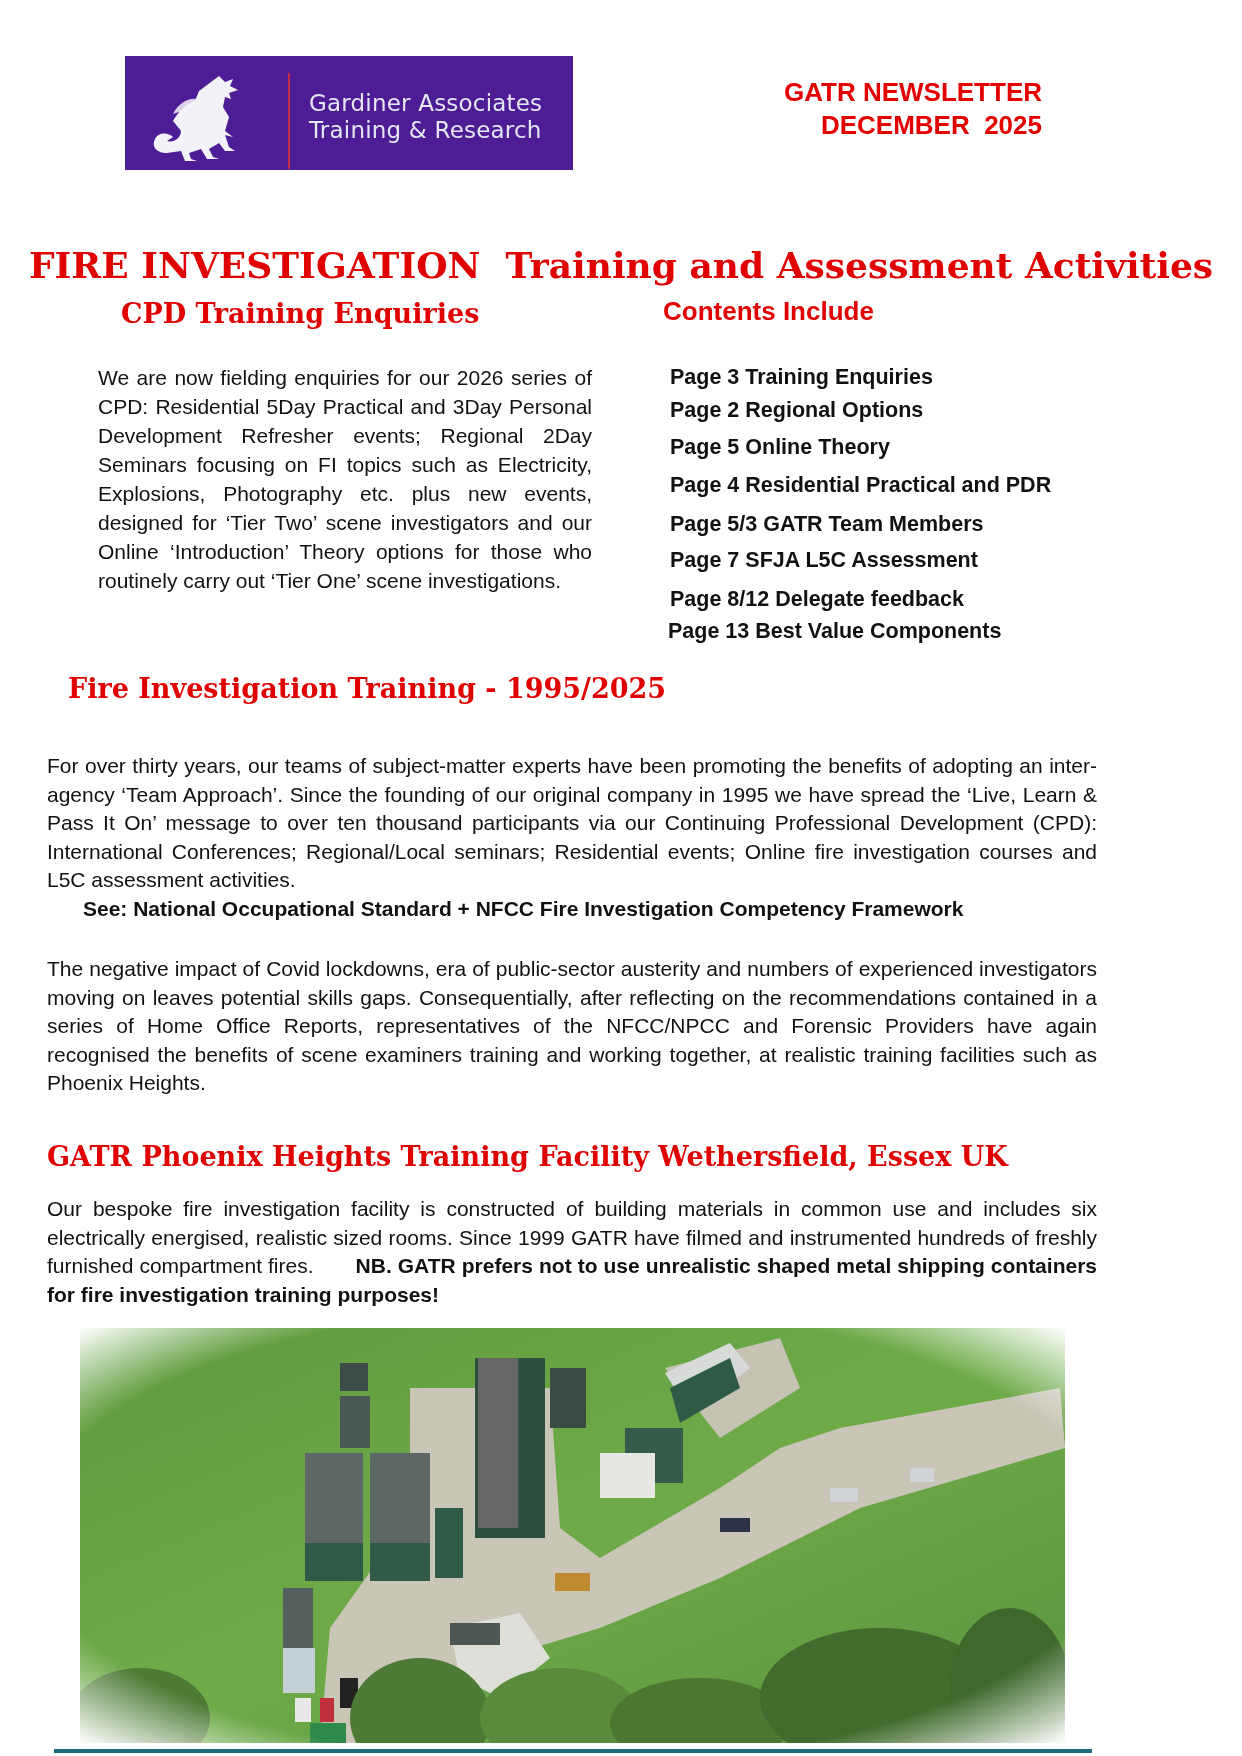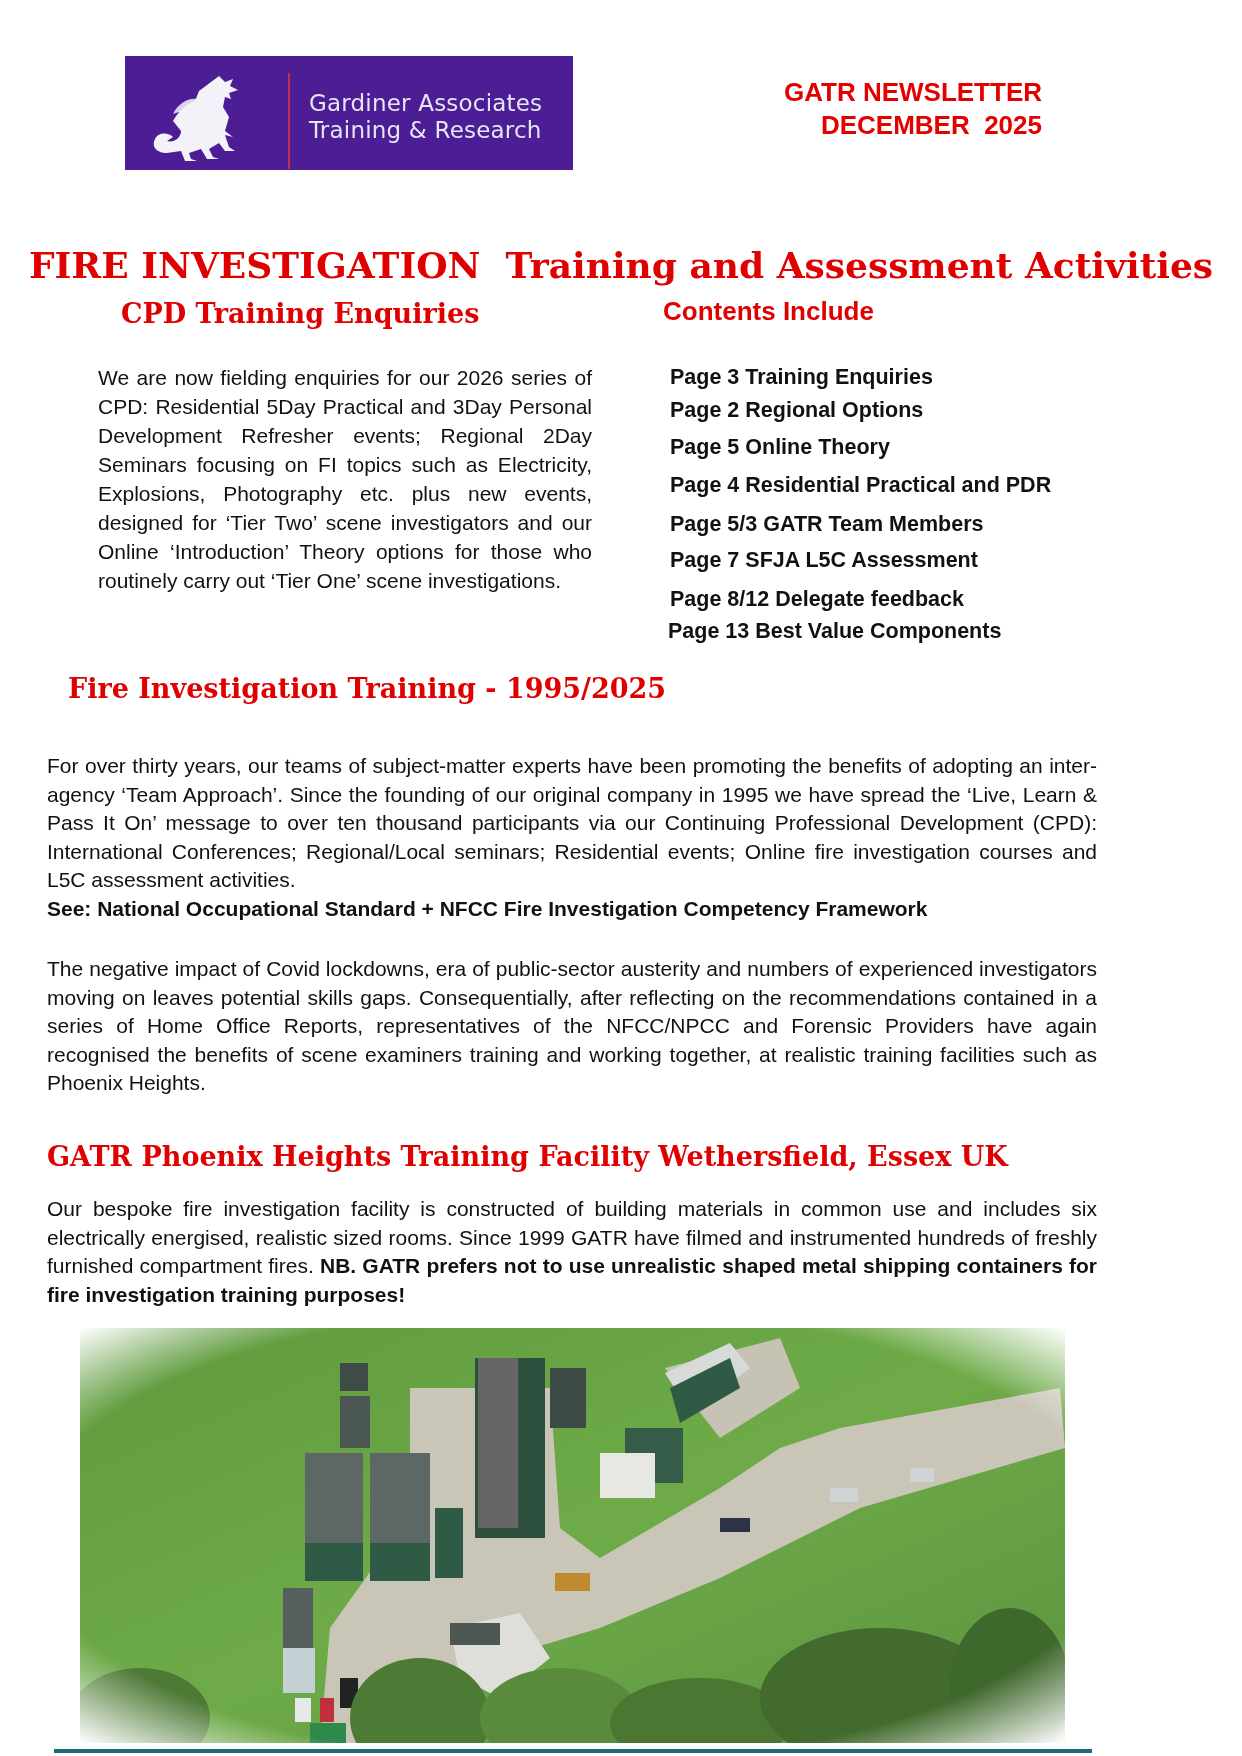--- a/index.html
+++ b/index.html
@@ -12,21 +12,21 @@
   .nl-title { right:200px; top:76px; color:#e50000; font-weight:bold; font-size:26px; line-height:33px; text-align:right; }
   .serif-red { color:#e00000; font-family:"DejaVu Serif", serif; font-weight:bold; }
   .main-heading { left:0; width:1242px; top:244px; text-align:center; font-size:36px; }
   .cpd-heading { left:81px; top:298px; font-size:27px;margin-left:40px; }
   .contents-heading { left:663px; top:296px; color:#e00000; font-weight:bold; font-size:26px; }
   .left-body { left:98px; top:363px; width:494px; font-size:21px; line-height:29px; text-align:justify; }
   .contents-list { left:670px; top:365px; width:470px; font-weight:bold; font-size:21.5px; }
   .contents-list div { position:absolute; left:0; white-space:nowrap; }
   .section-heading { left:47px; font-size:27px; }
   .para { left:47px; width:1050px; font-size:21px; line-height:28.5px; text-align:justify; }
-  .para b { font-weight:bold; }
+  .para b { font-weight:bold;margin-left:36px; }
   .photo { left:80px; top:1328px; width:985px; height:415px; overflow:hidden;
            -webkit-mask-image: radial-gradient(ellipse at center, #000 78%, transparent 100%);
            mask-image: radial-gradient(ellipse at center, #000 78%, transparent 100%); }
   .rule { left:54px; top:1749px; width:1038px; height:4px; background:#1b6b7a; }
 </style>
 </head>
 <body>
 
 <div class="abs logo">
   <svg width="120" height="100" viewBox="0 0 120 100">

